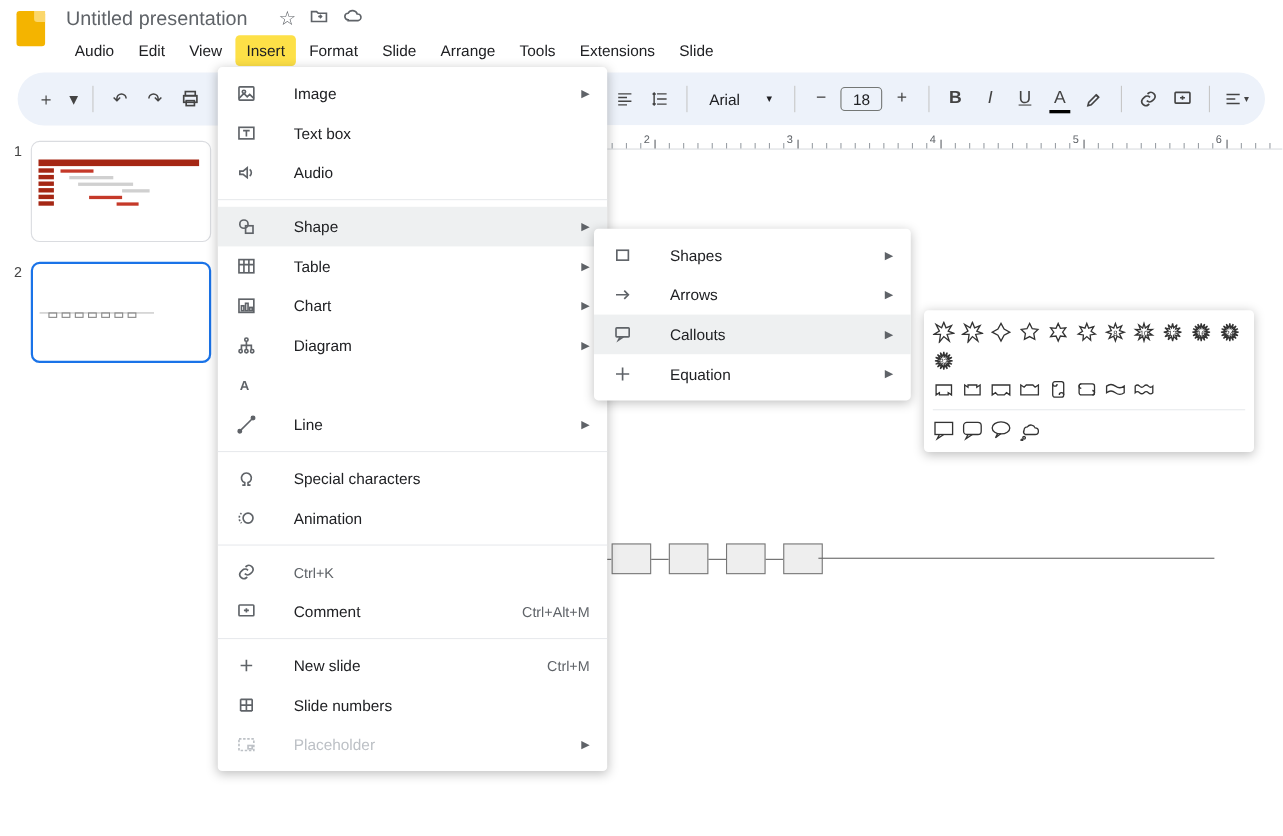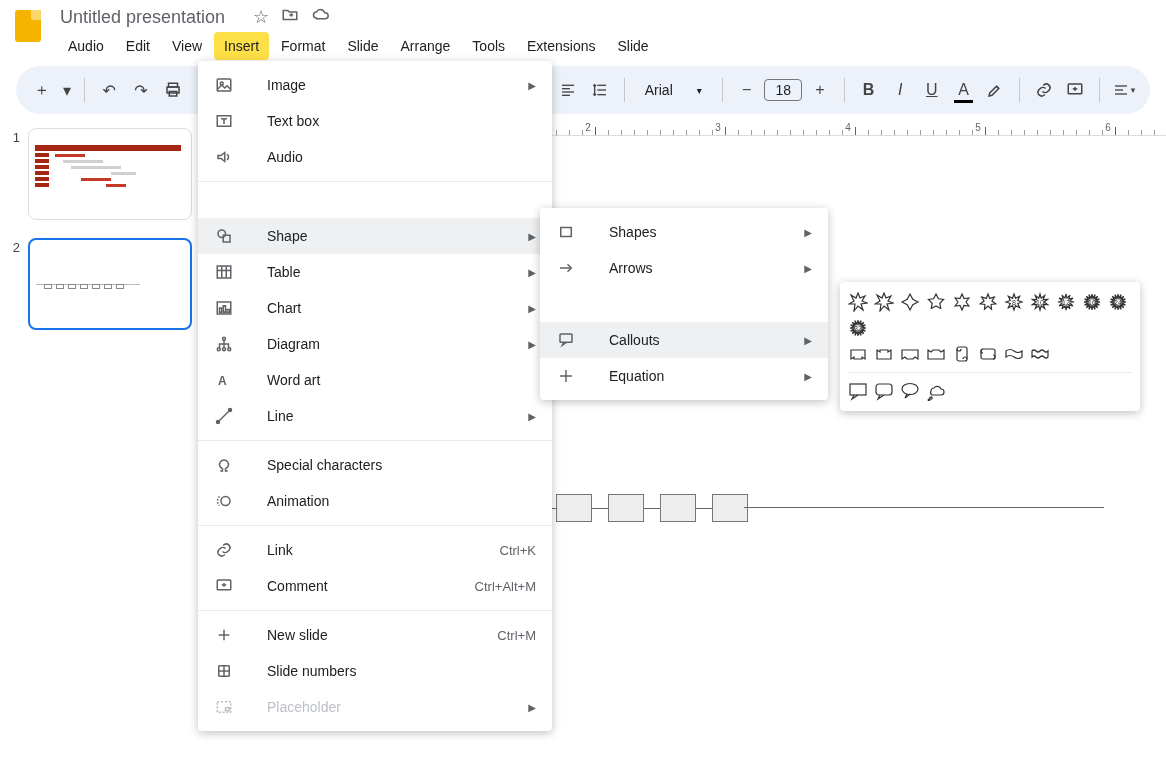--- a/index.html
+++ b/index.html
@@ -55,21 +55,21 @@
   .canvas-shapes .box{width:36px;height:28px;background:#eee;border:1px solid #777;}
   .canvas-line-r{position:absolute;left:544px;top:393px;width:360px;height:1px;background:#666;}
 
   
   .menu{position:absolute;background:#fff;box-shadow:0 2px 10px rgba(0,0,0,0.25);border-radius:4px;padding:6px 0;z-index:10;}
   .menu .mi{display:flex;align-items:center;height:36px;padding:0 16px;font-size:14px;color:#202124;gap:33px;cursor:pointer;position:relative;}
   .menu .mi .mi-icon{width:20px;display:flex;justify-content:center;color:#5f6368;font-size:16px;}
   .menu .mi .mi-label{flex:1;}
   .menu .mi .mi-short{color:#5f6368;font-size:13px;}
   .menu .mi .mi-arrow{color:#5f6368;font-size:10px;}
-  .menu .mi.highlight{background:#eef0f1;margin-top:36px;}
+  .menu .mi.highlight{background:#eef0f1;}
   .menu .mi.disabled{color:#bdc1c6;}
   .menu hr{border:none;border-top:1px solid #e8eaed;margin:6px 0;}
 
   .insert-menu{left:198px;top:61px;width:354px;}
   .shape-sub{left:540px;top:208px;width:288px;}
   .callout-sub{left:840px;top:282px;width:300px;padding:10px 8px;}
   .callout-grid{display:flex;flex-wrap:wrap;gap:6px;}
   .callout-grid .shape{width:20px;height:20px;display:flex;align-items:center;justify-content:center;font-size:16px;color:#333;}
   .callout-sub hr{margin:8px 0;}
 
@@ -401,21 +401,20 @@
       </span>
       <span class="mi-label">Diagram</span>
       <span class="mi-arrow">▶</span>
     </div>
     <div class="mi">
       <span class="mi-icon">
         <svg width="18" height="18" viewBox="0 0 24 24" fill="#5f6368">
           <text x="4" y="18" font-size="16" font-weight="bold" font-family="serif">A</text>
         </svg>
       </span>
-      <span class="mi-label">Word art</span>
     </div>
     <div class="mi">
       <span class="mi-icon">
         <svg width="18" height="18" viewBox="0 0 24 24" fill="none" stroke="#5f6368" stroke-width="2">
           <line x1="4" y1="20" x2="20" y2="4"></line>
           <circle cx="4" cy="20" r="2" fill="#5f6368"></circle>
           <circle cx="20" cy="4" r="2" fill="#5f6368"></circle>
         </svg>
       </span>
       <span class="mi-label">Line</span>
@@ -440,21 +439,20 @@
       <span class="mi-label">Animation</span>
     </div>
     <hr>
     <div class="mi">
       <span class="mi-icon">
         <svg width="18" height="18" viewBox="0 0 24 24" fill="none" stroke="#5f6368" stroke-width="2">
           <path d="M10 14a5 5 0 007 0l2-2a5 5 0 00-7-7l-1 1"></path>
           <path d="M14 10a5 5 0 00-7 0l-2 2a5 5 0 007 7l1-1"></path>
         </svg>
       </span>
-      <span class="mi-label">Link</span>
       <span class="mi-short">Ctrl+K</span>
     </div>
     <div class="mi">
       <span class="mi-icon">
         <svg width="18" height="18" viewBox="0 0 24 24" fill="none" stroke="#5f6368" stroke-width="2">
           <rect x="3" y="4" width="18" height="13" rx="1"></rect>
           <line x1="12" y1="8" x2="12" y2="13"></line>
           <line x1="9" y1="10.5" x2="15" y2="10.5"></line>
         </svg>
       </span>

